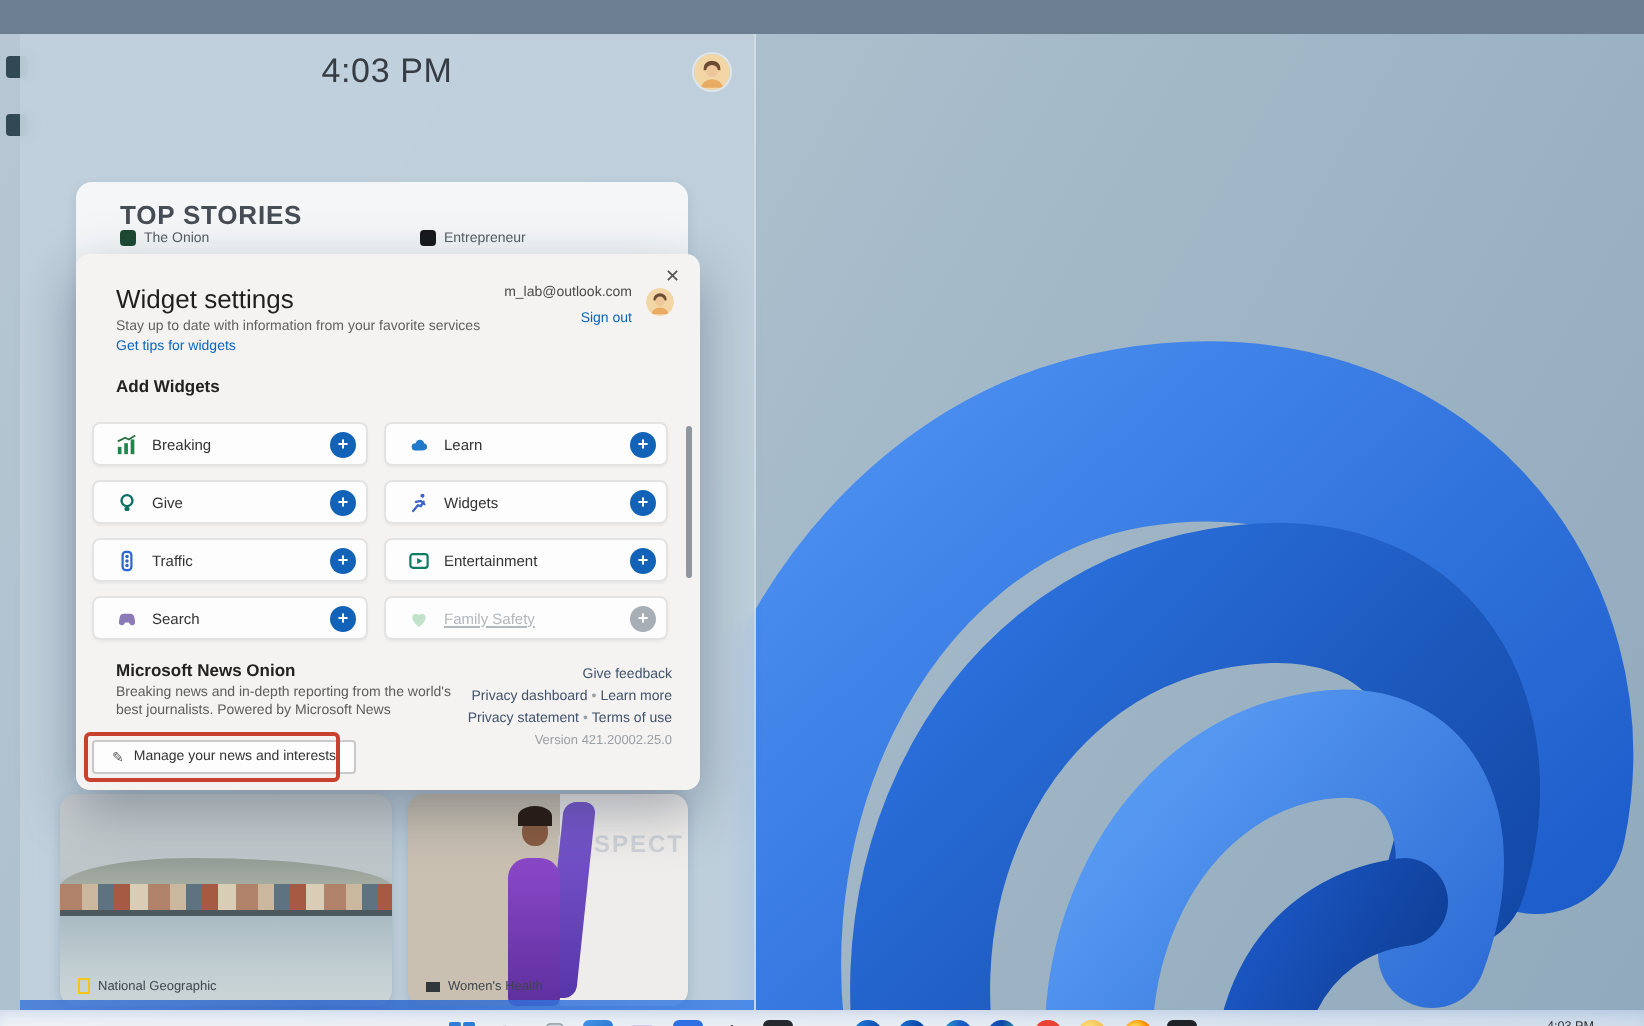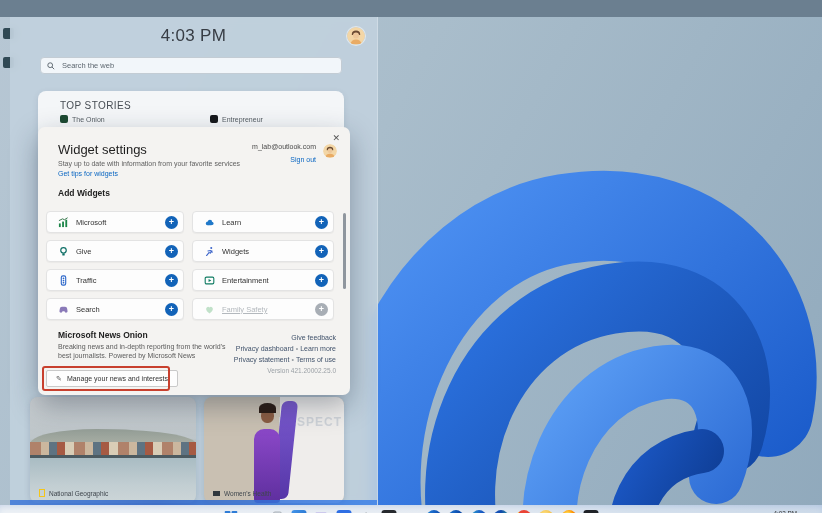--- a/index.html
+++ b/index.html
@@ -21,21 +21,21 @@
   .avatar{position:absolute;border-radius:50%;overflow:hidden;display:block;}
   .panel-avatar{top:10px;right:12px;width:18px;height:18px;box-shadow:0 0 0 1px rgba(255,255,255,.5);}
   .searchbar{position:absolute;top:40px;left:30px;width:302px;height:17px;
     background:rgba(251,253,255,.85);border:1px solid #c3ccd4;border-radius:4px;
     display:flex;align-items:center;padding:0 6px;gap:5px;}
   .searchbar input{flex:1;border:none;outline:none;background:transparent;font-size:7.5px;color:#434b54;}
   .searchbar input::placeholder{color:#5d6670;}
 
   .stories-card{position:absolute;top:74px;left:28px;width:306px;height:300px;
     background:rgba(248,248,251,.92);border-radius:8px;box-shadow:0 2px 6px rgba(40,60,80,.12);}
-  .stories-header{position:absolute;top:9px;left:22px;font-size:10px;font-weight:normal;color:#474d54;letter-spacing:.4px;}
+  .stories-header{position:absolute;top:9px;left:22px;font-size:13px;font-weight:bold;color:#474d54;letter-spacing:.4px;}
   .story{position:absolute;top:24px;display:flex;align-items:center;gap:4px;font-size:7px;color:#565d64;}
   .story .src-ico{width:8px;height:8px;border-radius:2px;display:inline-block;}
 
   
   .photo-card{position:absolute;top:380px;height:106px;border-radius:8px;overflow:hidden;box-shadow:0 2px 6px rgba(40,60,80,.2);}
   .pc-left{left:20px;width:166px;background:#b9c2c6;}
   .pc-left .sky{position:absolute;inset:0 0 60% 0;background:linear-gradient(#c9ced1,#bdc5c9);}
   .pc-left .hills{position:absolute;left:0;right:0;top:30%;height:14%;background:linear-gradient(#949e97,#a7ada3);border-radius:40% 60% 0 0/100% 100% 0 0;}
   .pc-left .buildings{position:absolute;left:0;right:0;top:42%;height:13%;
     background:repeating-linear-gradient(90deg,#b0826a 0 11px,#cbb79e 11px 19px,#5e7382 19px 27px,#a65a43 27px 35px,#d9cdb6 35px 44px);}
@@ -154,27 +154,20 @@
 
     <span class="avatar panel-avatar">
       <svg width="18" height="18" viewBox="0 0 16 16">
         <circle cx="8" cy="8" r="8" fill="#f3d6a6"></circle>
         <path d="M4.3,6.2 a3.7,3.2 0 0 1 7.4,0 v1 h-7.4 z" fill="#6b4b33"></path>
         <circle cx="8" cy="7.6" r="2.7" fill="#edc79a"></circle>
         <path d="M3.2,15 a4.8,3.8 0 0 1 9.6,0 z" fill="#e9ab64"></path>
       </svg>
     </span>
 
-    <div class="searchbar">
-      <svg width="8" height="8" viewBox="0 0 10 10">
-        <circle cx="4" cy="4" r="3" fill="none" stroke="#5d6670" stroke-width="1.2"></circle>
-        <line x1="6.3" y1="6.3" x2="9" y2="9" stroke="#5d6670" stroke-width="1.2"></line>
-      </svg>
-      <input type="text" placeholder="Search the web" style="">
-    </div>
 
     <div class="stories-card">
       <div class="stories-header">TOP STORIES</div>
       <div class="story" style="left:22px;">
         <span class="src-ico" style="background:#1d4a32;"></span>
         <span>The Onion</span>
       </div>
       <div class="story" style="left:172px;">
         <span class="src-ico" style="background:#17191c;"></span>
         <span>Entrepreneur</span>
@@ -232,21 +225,21 @@
     <div class="wgrid">
       <div class="wcard">
         <span class="wicon">
           <svg width="11" height="11" viewBox="0 0 12 12">
               <rect x="1" y="7" width="2" height="4" fill="#1d8649"></rect>
               <rect x="4.5" y="5" width="2" height="6" fill="#1d8649"></rect>
               <rect x="8" y="3" width="2" height="8" fill="#1d8649"></rect>
               <path d="M1,4 L5,2 L7,3 L10.5,.8" stroke="#2a6f3f" stroke-width="1" fill="none"></path>
             </svg>
         </span>
-        <span class="wlabel">Microsoft</span>
+        <span class="wlabel">Breaking</span>
         <button class="plus">+</button>
       </div>
       <div class="wcard">
         <span class="wicon">
           <svg width="11" height="11" viewBox="0 0 12 12">
               <g fill="#2079c9">
                 <circle cx="4" cy="7" r="2"></circle>
                 <circle cx="6.5" cy="5.5" r="2.4"></circle>
                 <circle cx="8.6" cy="7" r="1.8"></circle>
                 <rect x="3.6" y="6.2" width="5.4" height="2.8" rx="1.2"></rect>

